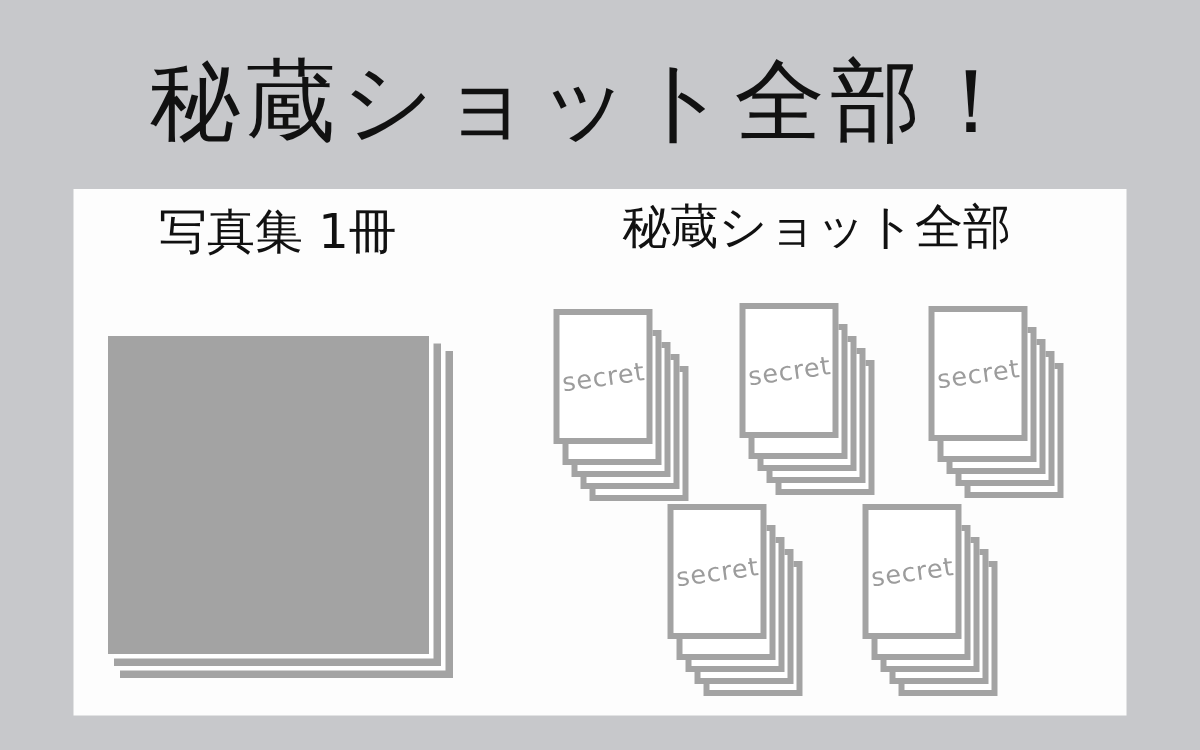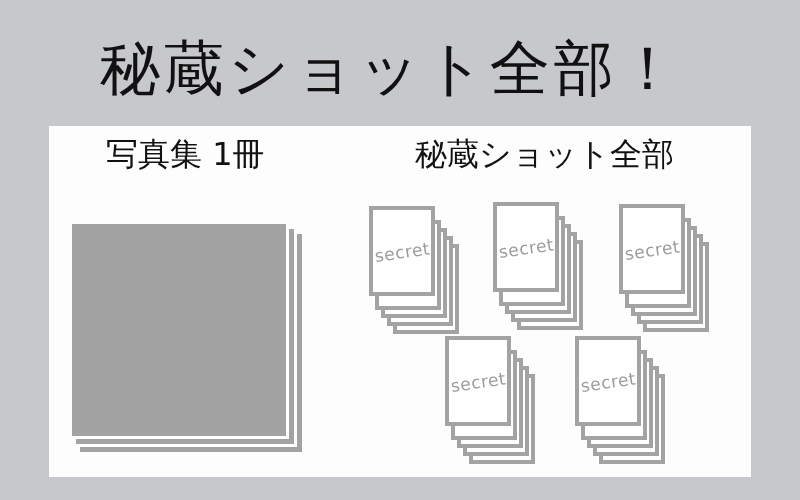--- a/index.html
+++ b/index.html
@@ -1,21 +1,21 @@
 <!DOCTYPE html>
 <html><head>
 <meta charset="utf-8">
 <style>
   html,body{margin:0;padding:0;}
   body{width:800px;height:500px;overflow:hidden;background:#c7c8cb;position:relative;font-family:"DejaVu Sans",sans-serif;}
   .headline{position:absolute;left:100px;top:28px;width:600px;font-size:60px;line-height:80px;color:#111;letter-spacing:4px;white-space:nowrap;font-weight:normal;}
   .panel{position:absolute;left:49px;top:126px;width:702px;height:351px;background:#fdfdfd;}
   .label{position:absolute;font-size:32px;color:#111;white-space:nowrap;line-height:36px;}
   .label-left{left:57px;top:10px;}
-  .label-right{left:366px;top:10px;}
+  .label-right{left:366px;top:10px;font-family:Liberation Mono, monospace;}
   
   .book{position:absolute;}
   .book .sheet{position:absolute;background:#fff;border-right:5px solid #a3a3a3;border-bottom:5px solid #a3a3a3;box-sizing:border-box;}
   .book .cover{position:absolute;left:0;top:0;width:214px;height:212px;background:#a3a3a3;}
   
   .stack{position:absolute;width:110px;height:130px;}
   .card{position:absolute;width:66px;height:90px;background:#fff;border:4px solid #a3a3a3;box-sizing:border-box;}
   .card-text{position:absolute;left:2px;top:36px;font-size:17px;color:#9c9c9c;transform:rotate(-8deg);transform-origin:left center;font-family:"DejaVu Sans",sans-serif;letter-spacing:0.5px;}
 </style>
 </head>

